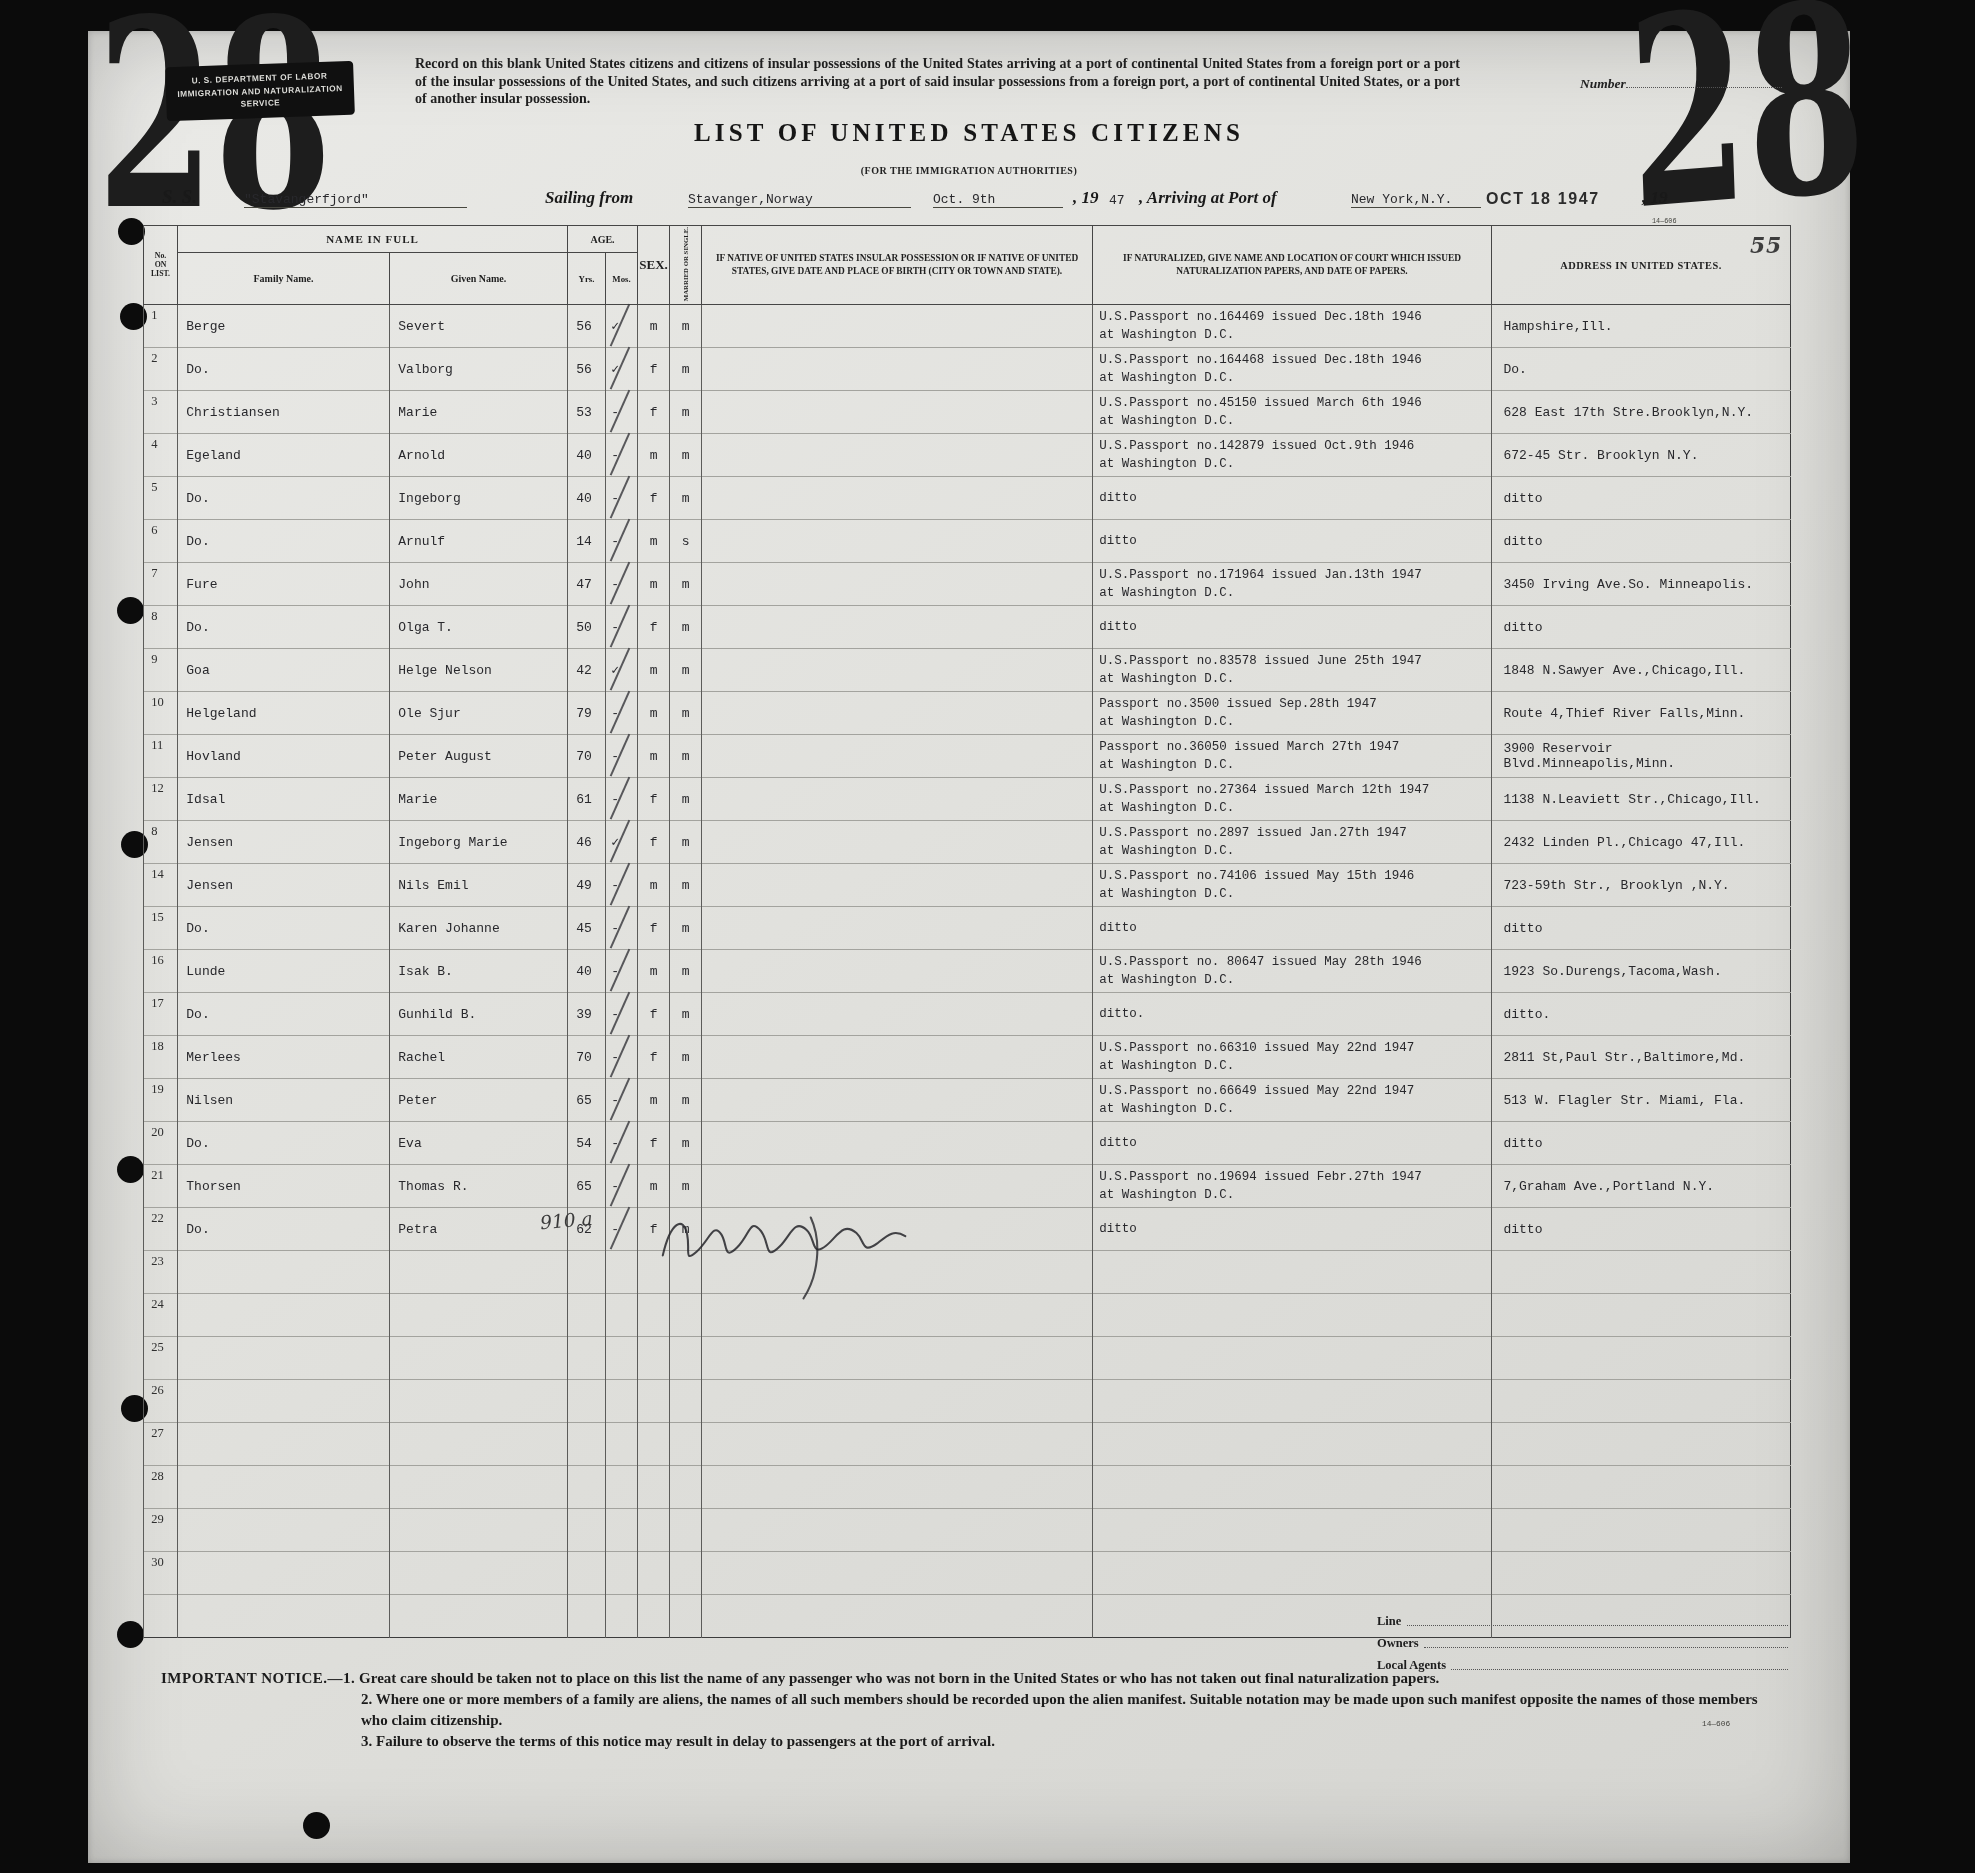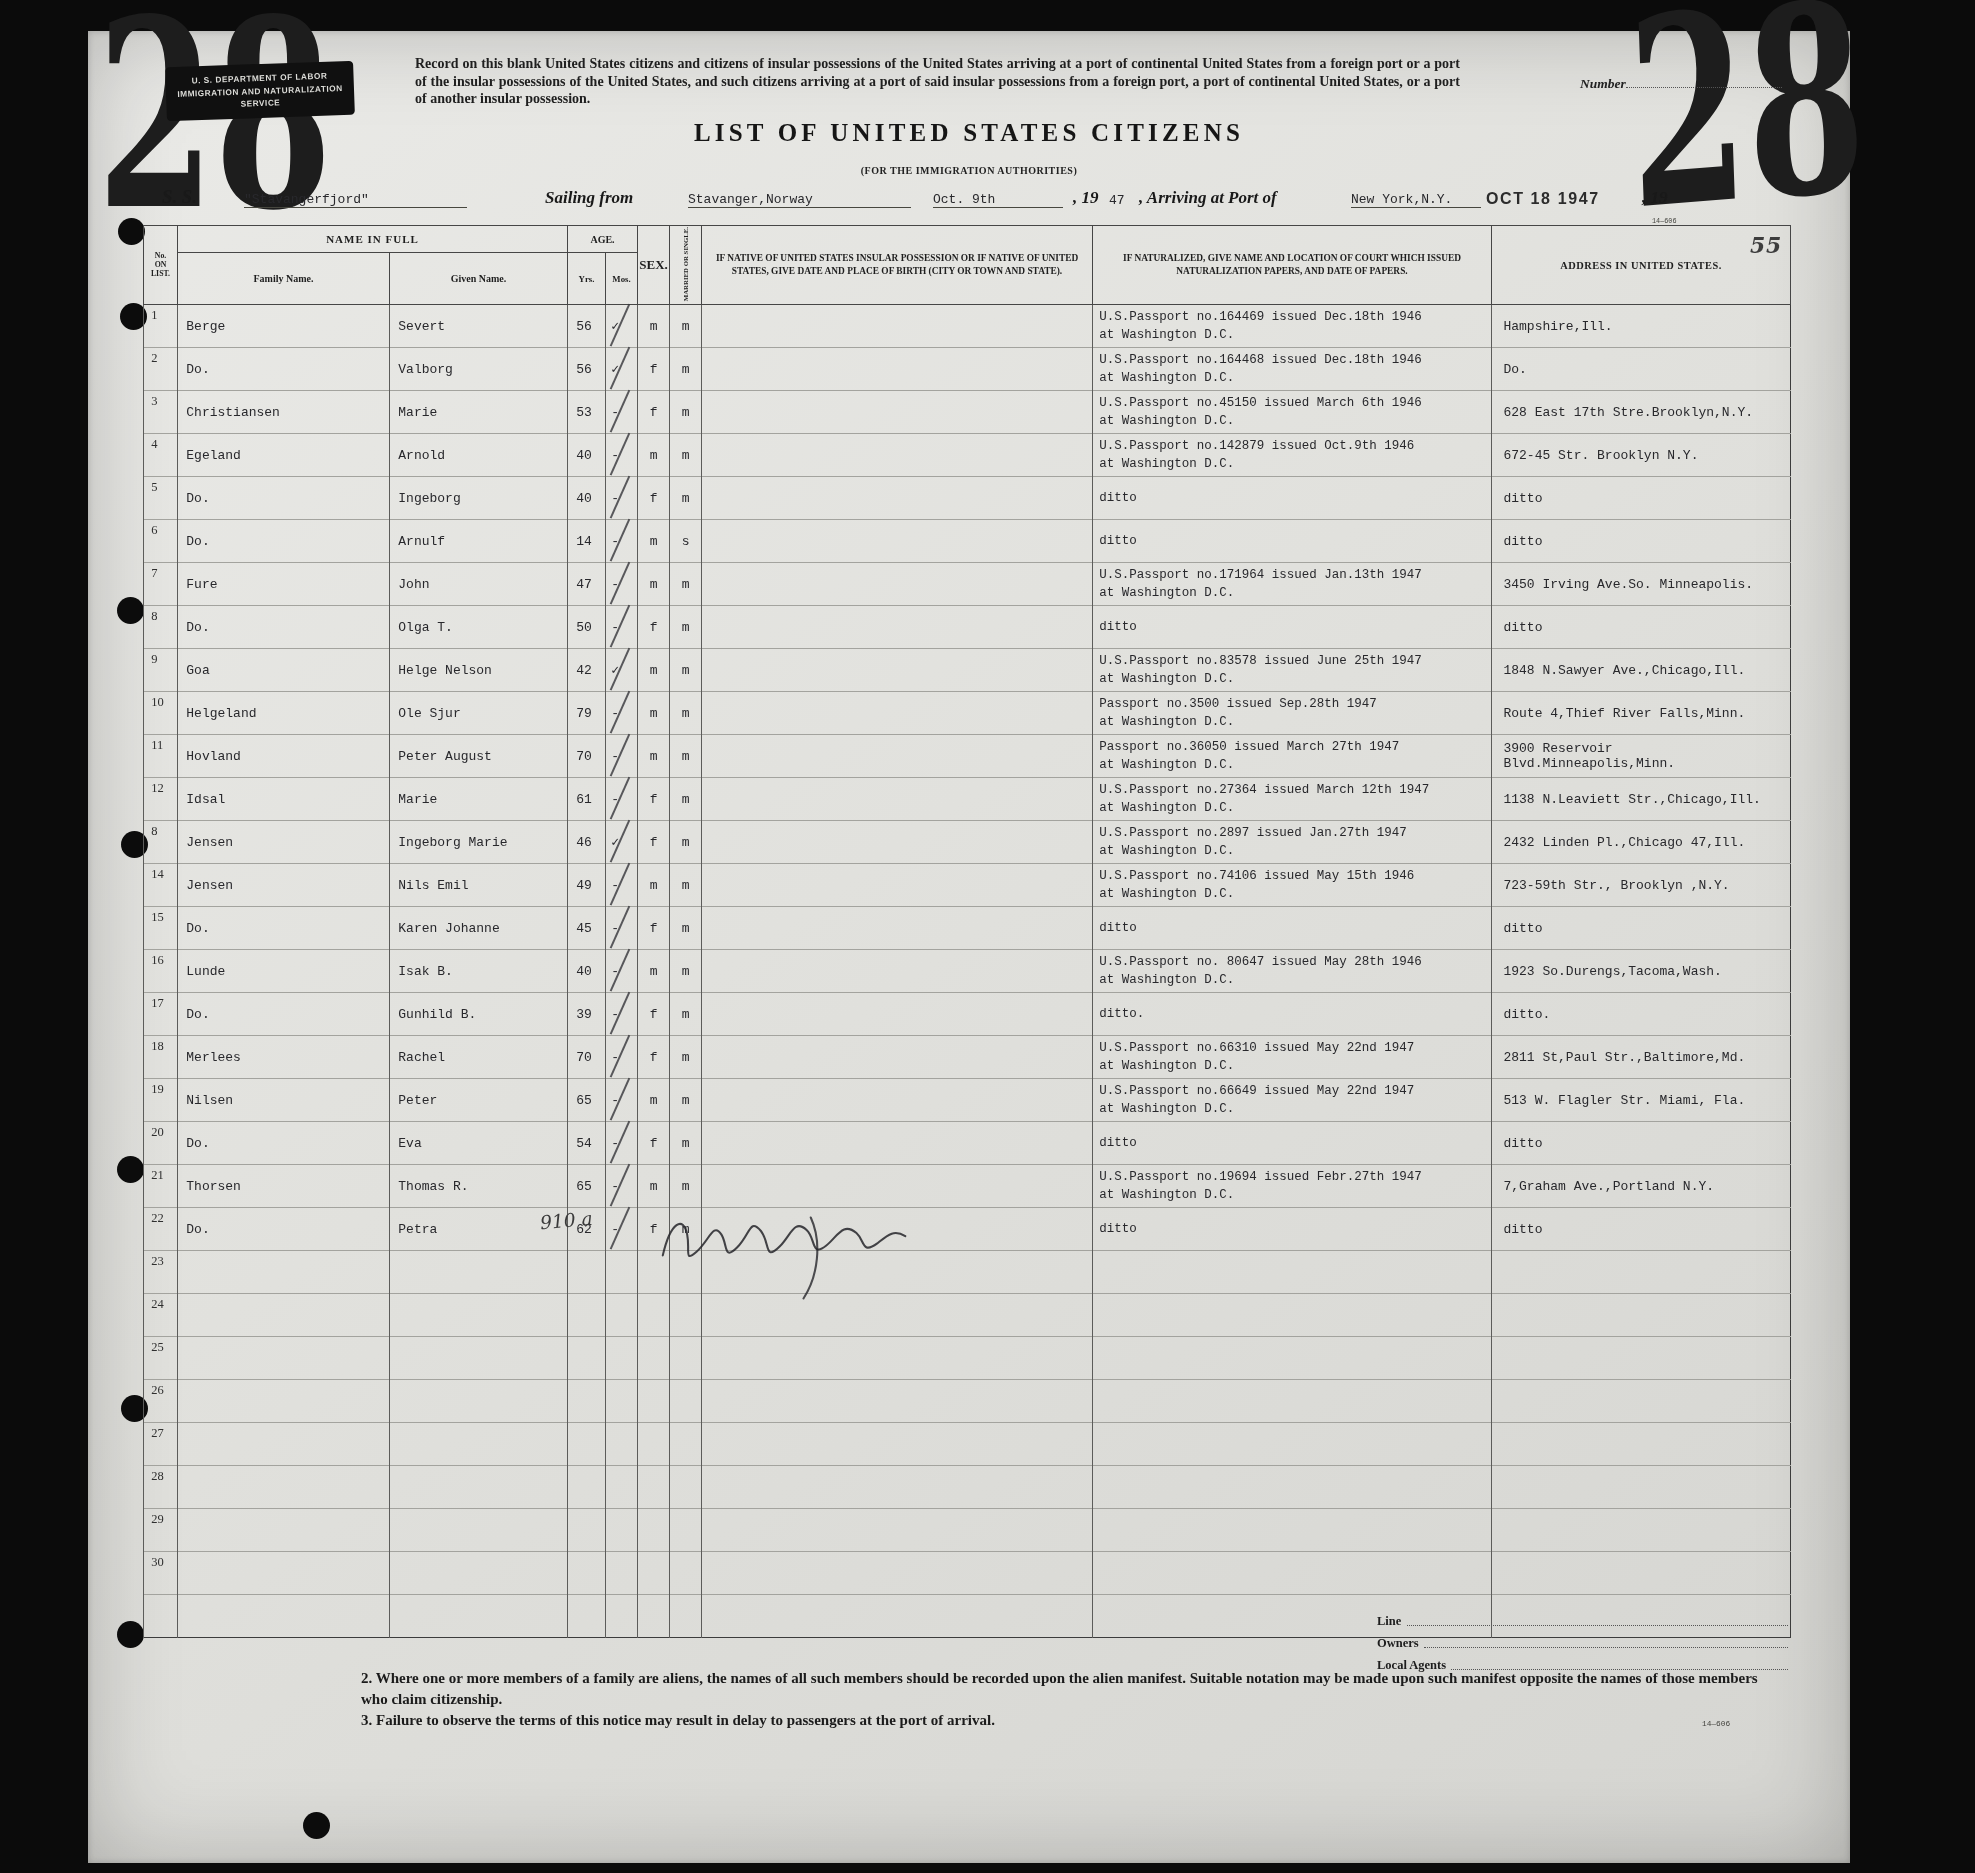--- a/index.html
+++ b/index.html
@@ -740,20 +740,24 @@
         <span class="alabel">Owners</span>
         <span class="leader-line"></span>
       </div>
       <div class="arow">
         <span class="alabel">Local Agents</span>
         <span class="leader-line"></span>
       </div>
     </div>
 
     <div class="notice">
+      <div class="notice-line1">
+        <span class="nh">IMPORTANT NOTICE.—1.</span>
+        <span>Great care should be taken not to place on this list the name of any passenger who was not born in the United States or who has not taken out final naturalization papers.</span>
+      </div>
       <div>
           <div class="notice-item">2. Where one or more members of a family are aliens, the names of all such members should be recorded upon the alien manifest.   Suitable notation may be made upon such manifest opposite the names of those members who claim citizenship.</div>
           <div class="notice-item">3. Failure to observe the terms of this notice may result in delay to passengers at the port of arrival.</div>
         </div>
     </div>
 
     <div class="print-code bottom">14—606</div>
 
   </div>
 </div>

